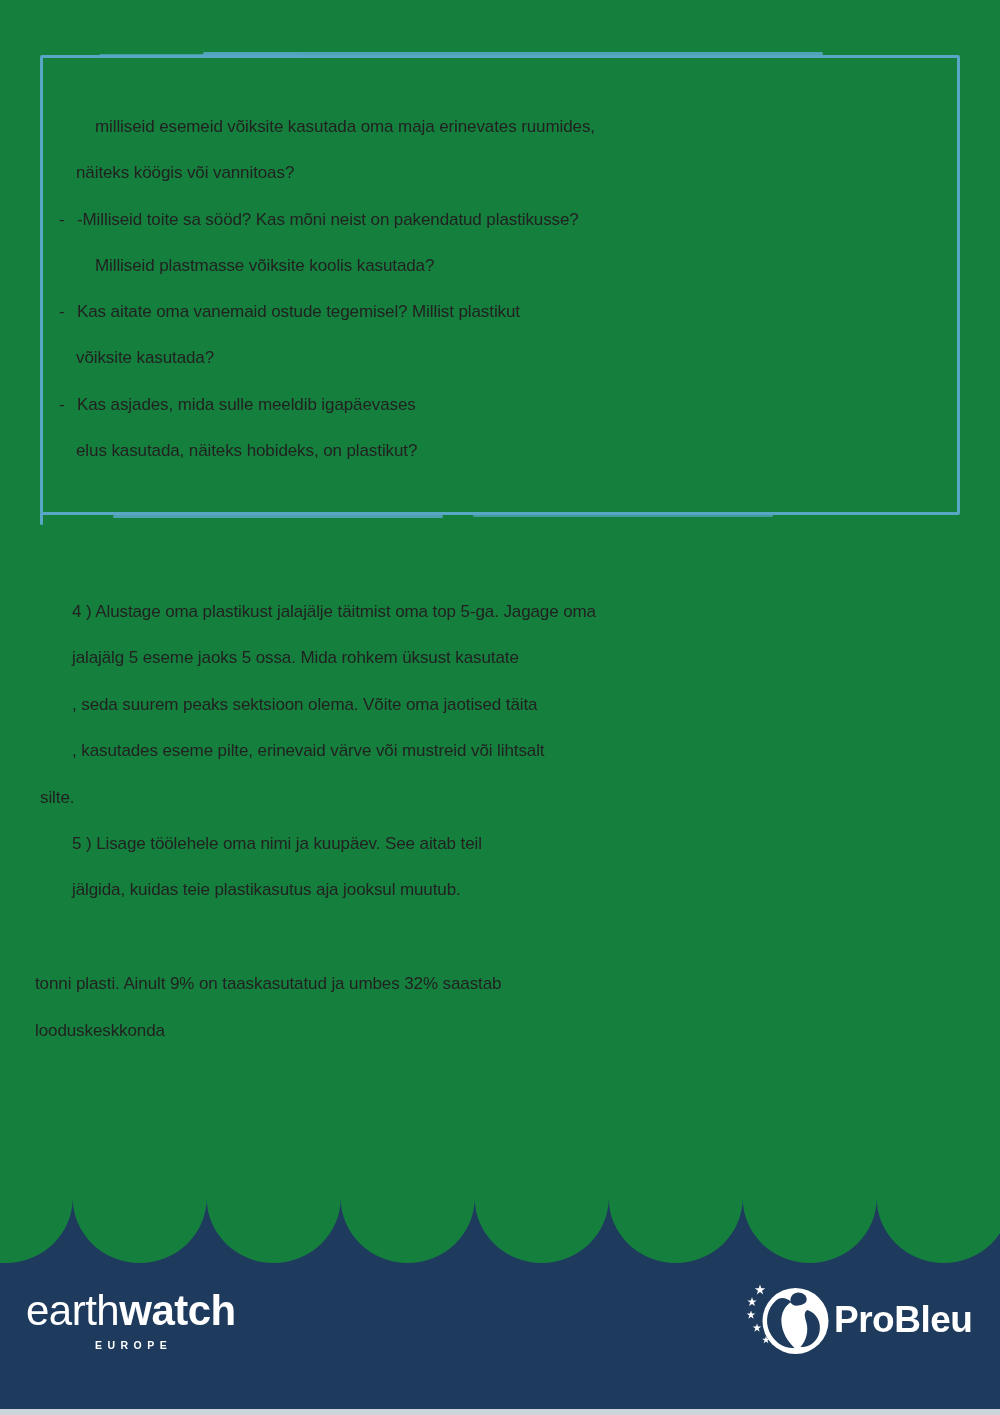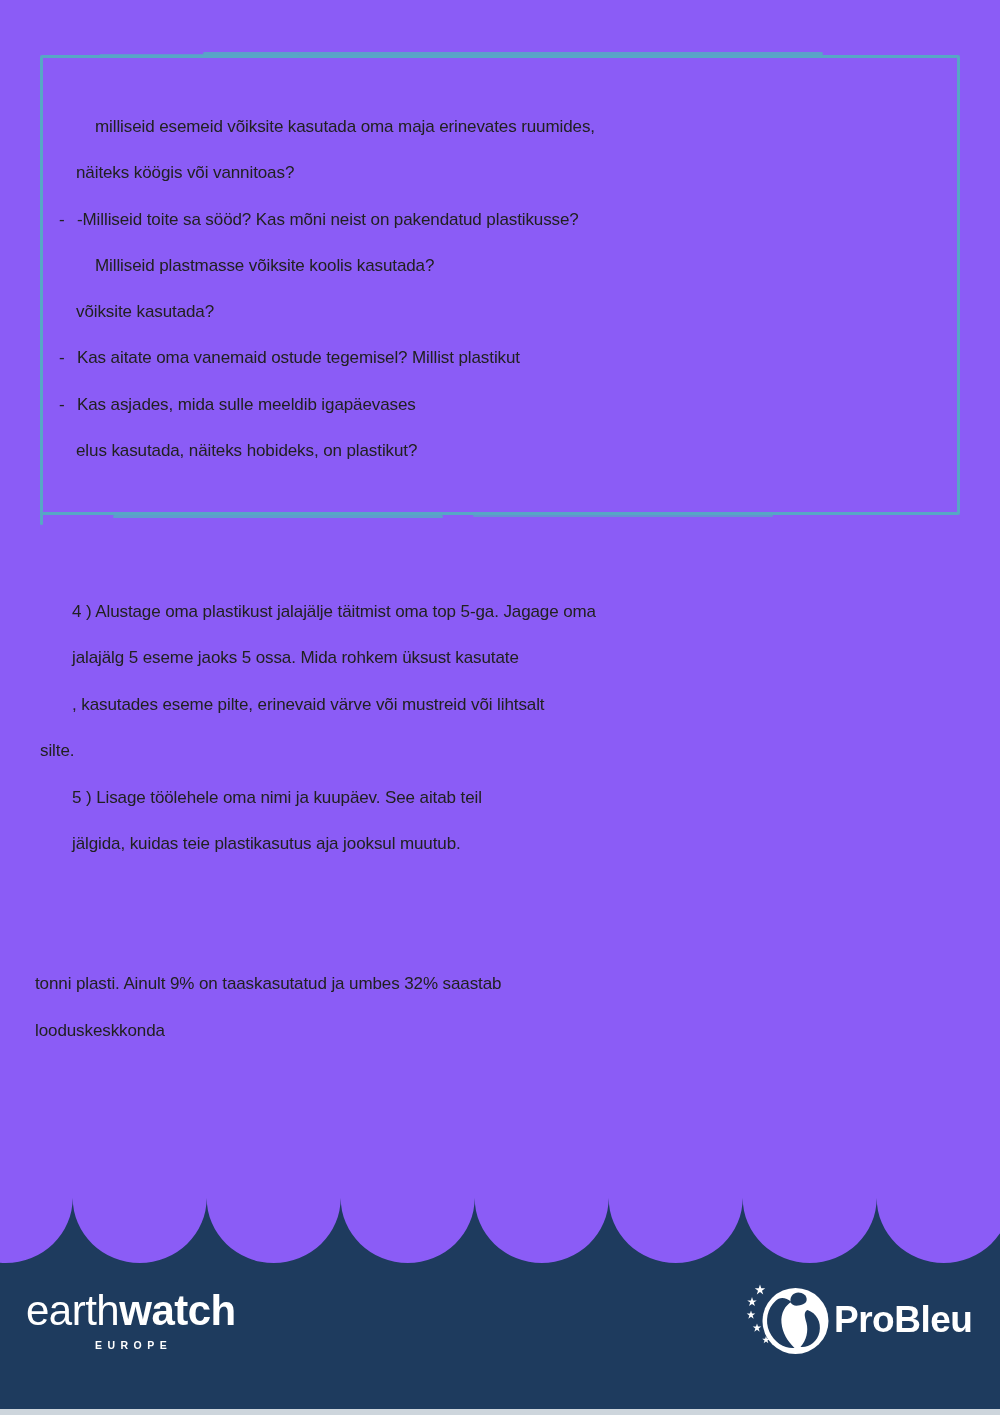--- a/index.html
+++ b/index.html
@@ -1,16 +1,16 @@
 <!DOCTYPE html>
 <html><head>
 <meta charset="utf-8">
 <style>
   html,body{margin:0;padding:0;background:#ffffff;}
-  .page{position:relative;width:1000px;height:1415px;background:#8b5cf6;overflow:hidden;
+  .page{position:relative;width:1000px;height:1415px;background:#15803d;overflow:hidden;
         font-family:"Liberation Sans",sans-serif;color:#212121;}
 
   
   .sketch-box{position:absolute;left:40px;top:55px;width:914px;height:454px;
               border:3px solid #57a7c5;border-radius:2px;}
   .sketch-stroke{position:absolute;background:#57a7c5;border-radius:2px;}
   .st-top1{top:-6px;left:160px;width:620px;height:3px;opacity:.9;}
   .st-top2{top:-4px;left:56px;width:200px;height:3px;opacity:.75;}
   .st-bot1{bottom:-6px;left:70px;width:330px;height:3px;opacity:.85;}
   .st-bot2{bottom:-5px;left:430px;width:300px;height:3px;opacity:.7;}
@@ -56,30 +56,31 @@
     <div class="sketch-stroke st-top2"></div>
     <div class="sketch-stroke st-bot1"></div>
     <div class="sketch-stroke st-bot2"></div>
     <div class="sketch-stroke st-tail"></div>
 
     <div class="box-content">
       <div class="line l-first"><span>milliseid esemeid võiksite kasutada oma maja erinevates ruumides,</span></div>
       <div class="line l-hang"><span>näiteks köögis või vannitoas?</span></div>
       <div class="line l-bullet"><span class="dash">-</span><span>-Milliseid toite sa sööd? Kas mõni neist on pakendatud plastikusse?</span></div>
       <div class="line l-first"><span>Milliseid plastmasse võiksite koolis kasutada?</span></div>
+      <div class="line l-bullet"><span class="dash">-</span><span>Kas aitate oma vanemaid ostude tegemisel? Millist plastikut</span></div>
       <div class="line l-hang"><span>võiksite kasutada?</span></div>
-      <div class="line l-bullet"><span class="dash">-</span><span>Kas aitate oma vanemaid ostude tegemisel? Millist plastikut</span></div>
       <div class="line l-bullet"><span class="dash">-</span><span>Kas asjades, mida sulle meeldib igapäevases</span></div>
       <div class="line l-hang"><span>elus kasutada, näiteks hobideks, on plastikut?</span></div>
     </div>
   </div>
 
   <div class="instructions">
     <div class="ins-line">4 ) Alustage oma plastikust jalajälje täitmist oma top 5-ga. Jagage oma</div>
     <div class="ins-line">jalajälg 5 eseme jaoks 5 ossa. Mida rohkem üksust kasutate</div>
+    <div class="ins-line">, seda suurem peaks sektsioon olema. Võite oma jaotised täita</div>
     <div class="ins-line">, kasutades eseme pilte, erinevaid värve või mustreid või lihtsalt</div>
     <div class="ins-line ins-indent">silte.</div>
     <div class="ins-line">5 ) Lisage töölehele oma nimi ja kuupäev. See aitab teil</div>
     <div class="ins-line">jälgida, kuidas teie plastikasutus aja jooksul muutub.</div>
   </div>
 
   <div class="fact">
     <div class="fact-line">tonni plasti. Ainult 9% on taaskasutatud ja umbes 32% saastab</div>
     <div class="fact-line">looduskeskkonda</div>
   </div>

